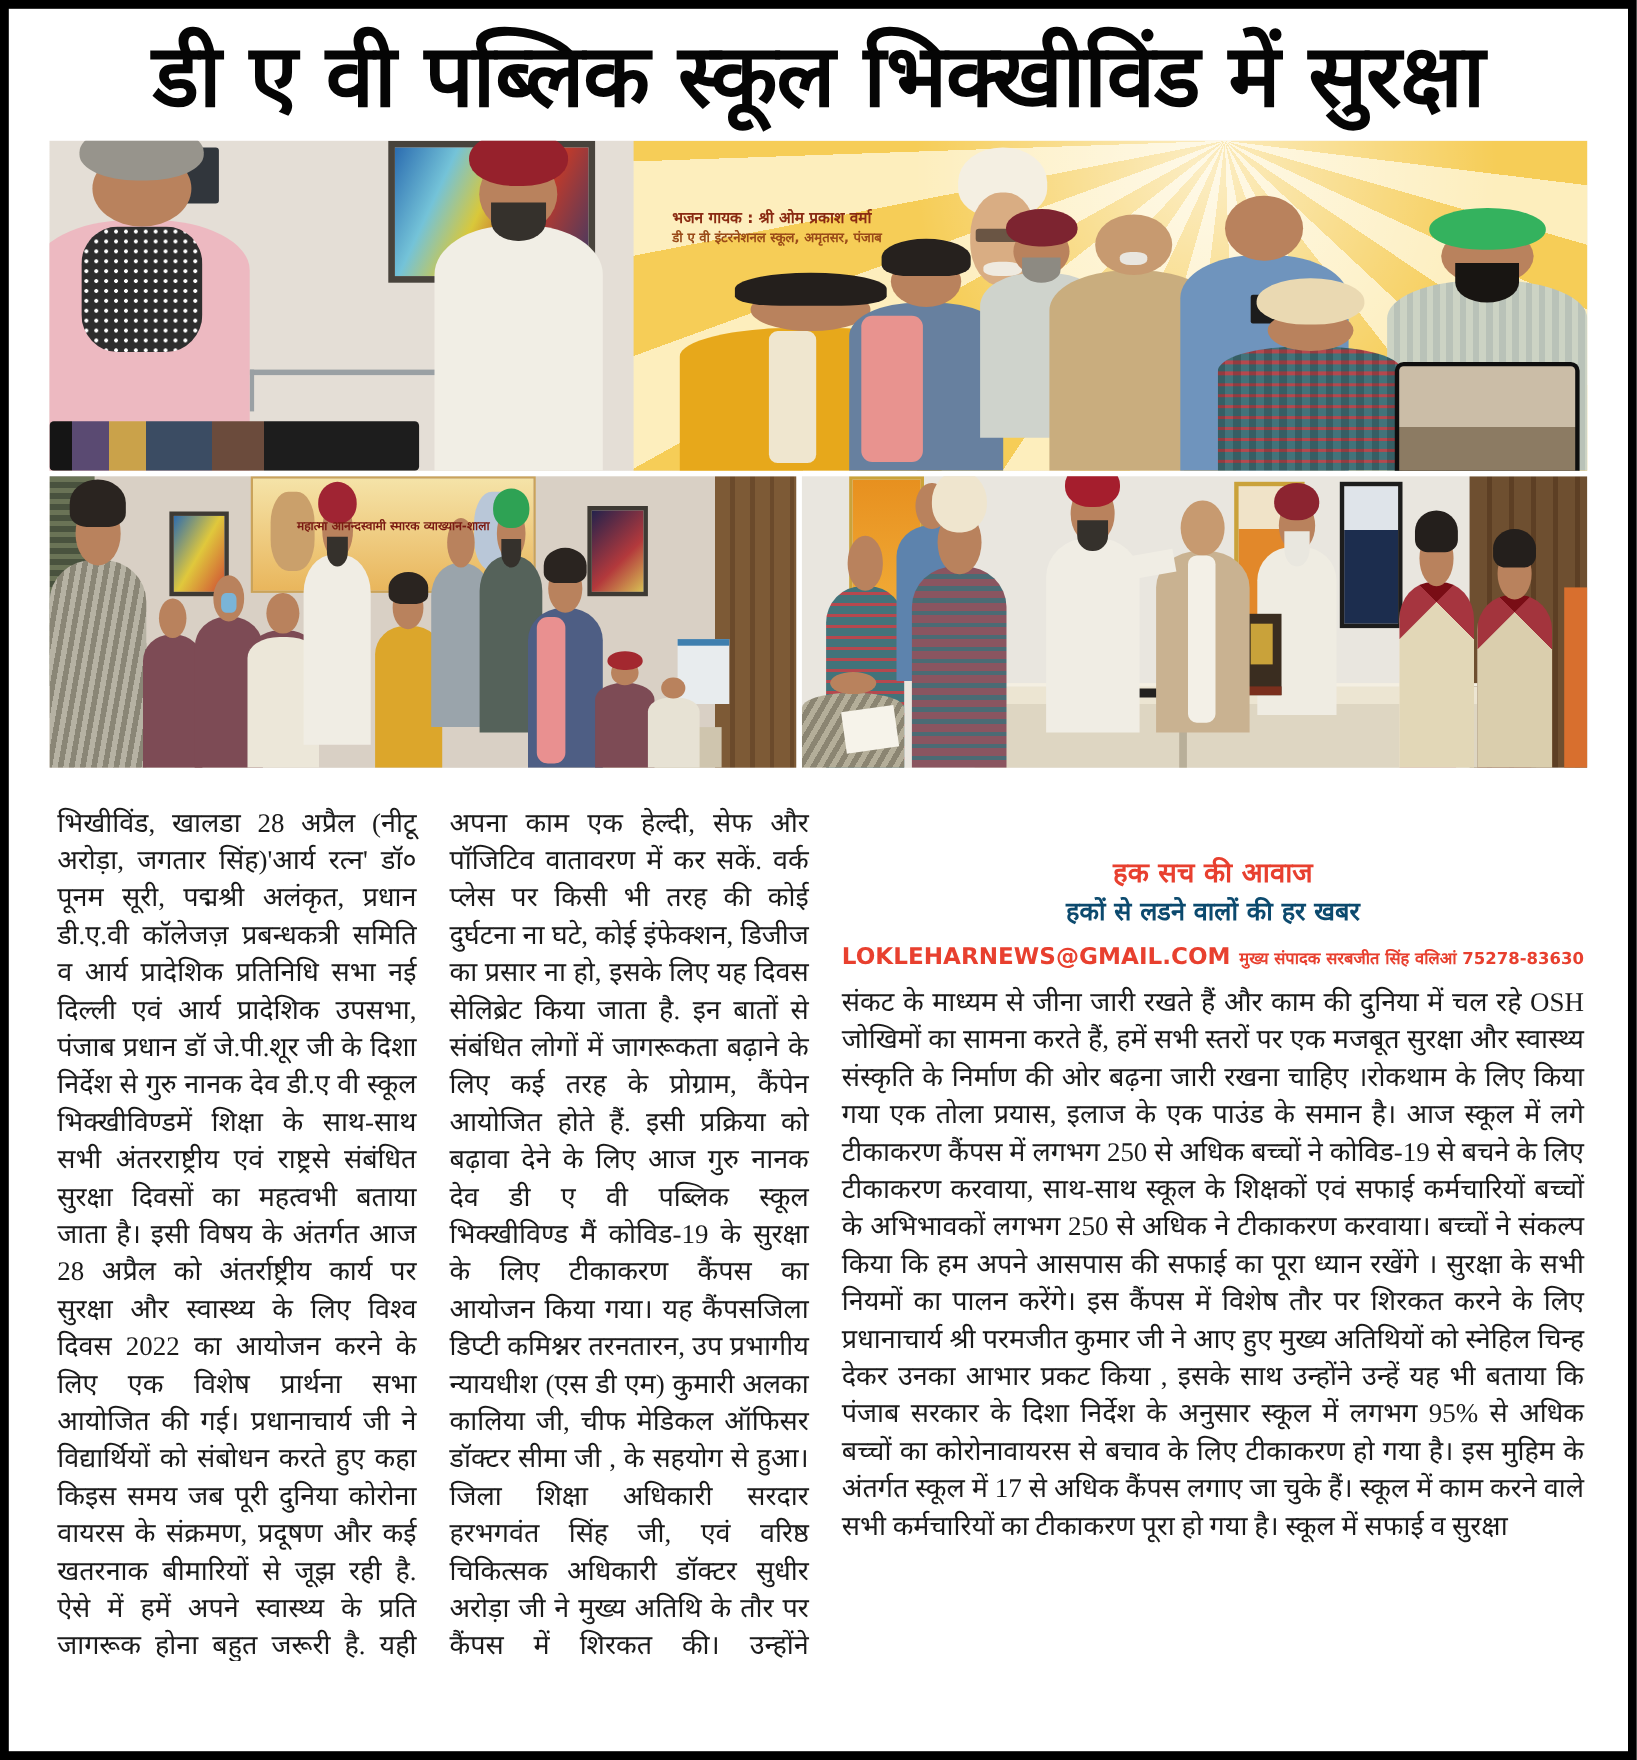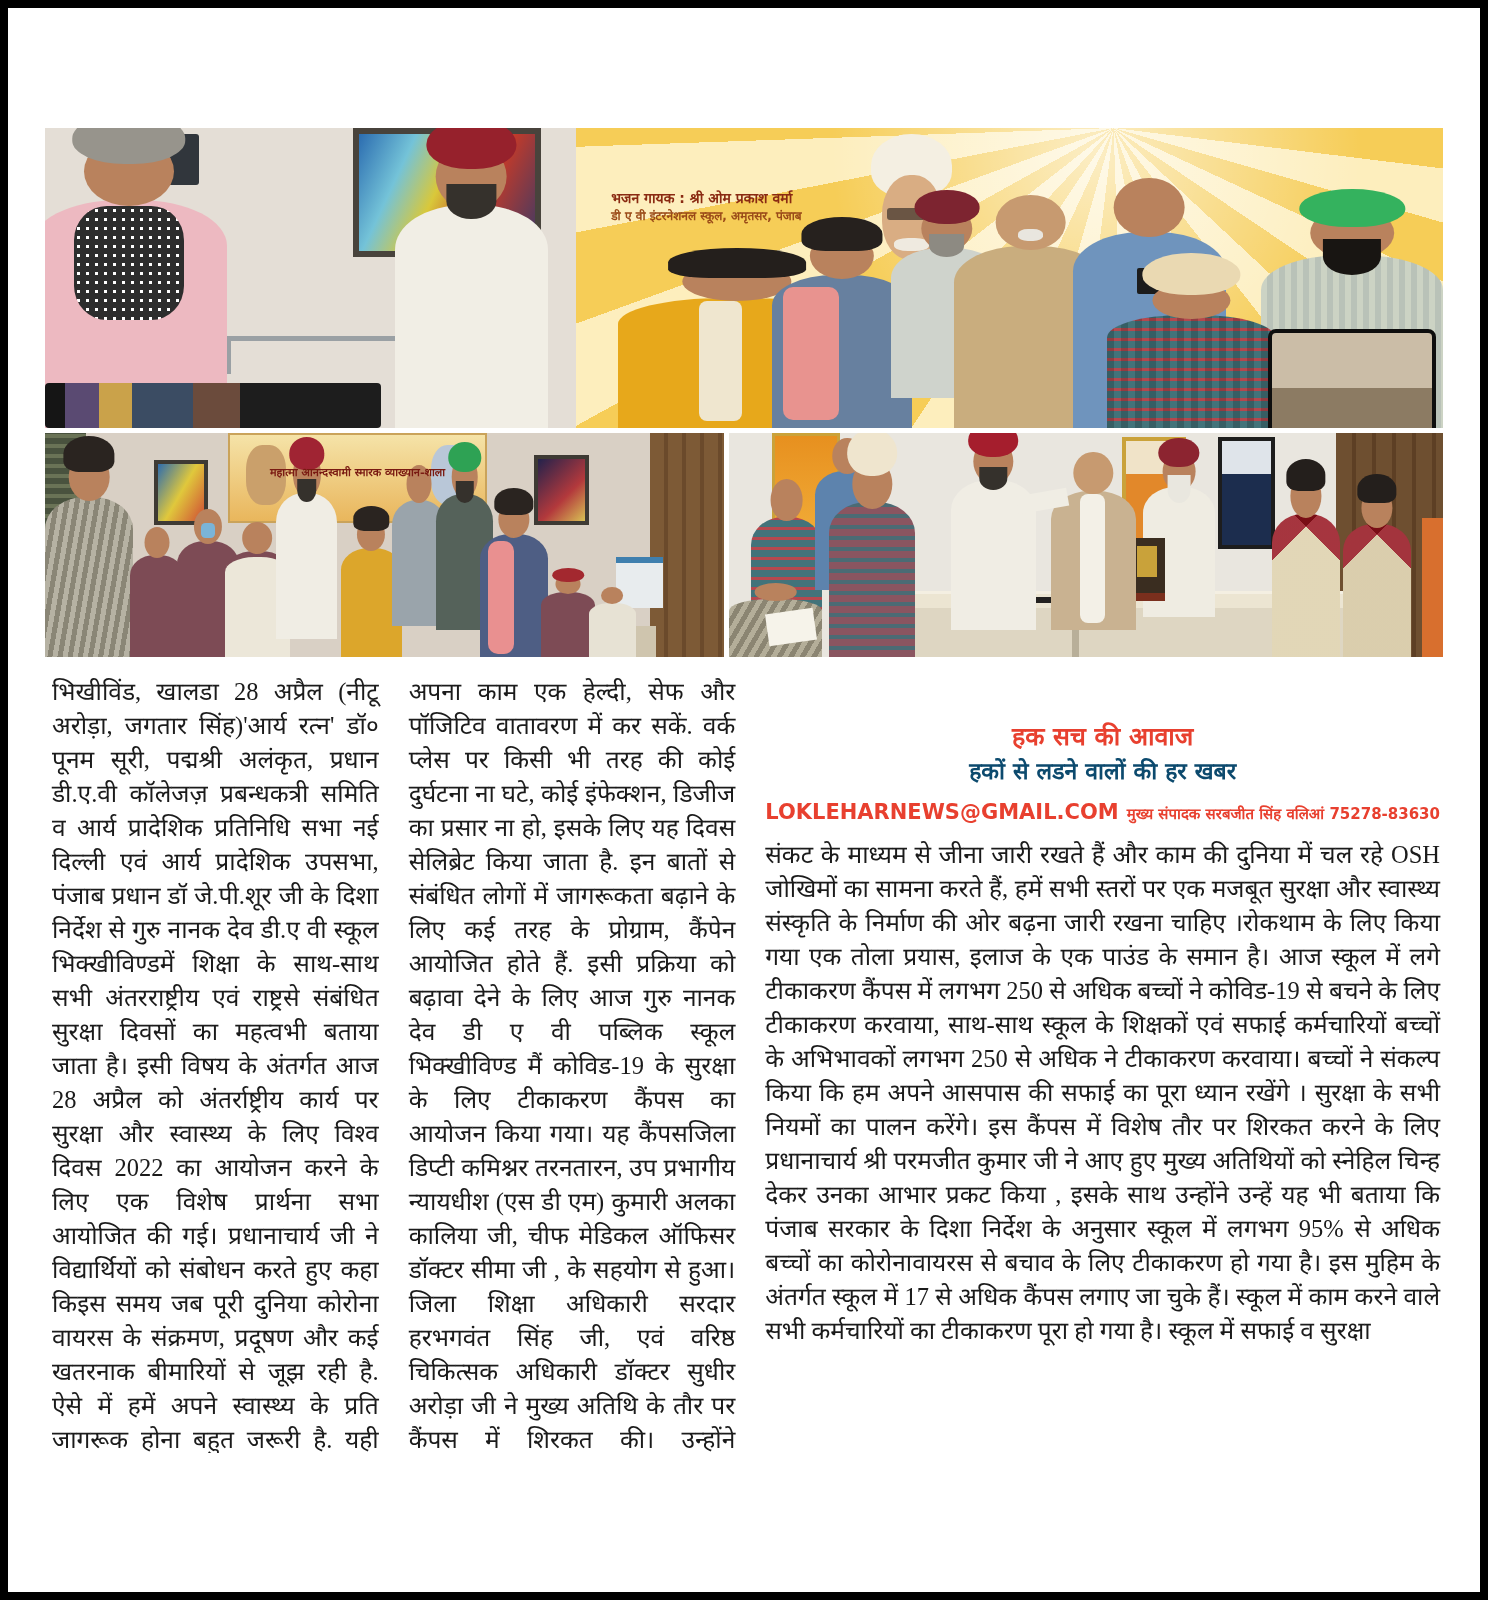--- a/index.html
+++ b/index.html
@@ -11,21 +11,21 @@
   
   .headline{
     margin:0;padding:12px 26px 4px;text-align:center;
     font-family:"DejaVu Sans","Liberation Sans",sans-serif;
     font-weight:900;font-size:79px;line-height:98px;color:#050505;
     letter-spacing:-1px;
   }
   
   .photo{position:relative;overflow:hidden;background:#cfc8bd;}
   .photo-top{margin:6px 37px 0;height:300px;}
-  .photo-row{margin:5px 37px 0;height:224px;display:flex;gap:5px;}
+  .photo-row{margin:5px 37px 16px;height:265px;display:flex;gap:5px;}
   .photo-a{width:48.6%;}
   .photo-b{flex:1;}
   .abs{position:absolute;}
   
   .pers{position:absolute;z-index:3;}
   .pers i{position:absolute;display:block;}
   .pers .bd{left:0;right:0;bottom:0;top:24%;border-radius:45% 45% 6px 6px / 20% 20% 0 0;}
   .pers .hd{top:3%;left:50%;transform:translateX(-50%);width:46%;height:23%;background:#b9825d;border-radius:50%;z-index:2;}
   .pers .tb{top:-5%;left:50%;transform:translateX(-50%);width:58%;height:17%;border-radius:50% 50% 46% 46%;z-index:3;}
   .pers .br{top:17%;left:50%;transform:translateX(-50%);width:32%;height:12%;background:#35312c;border-radius:0 0 50% 50%;z-index:3;}
@@ -54,21 +54,21 @@
   .mh-email{color:#e8402f;font-weight:900;font-size:21px;
     font-family:"DejaVu Sans","Liberation Sans",sans-serif;}
   .mh-editor{color:#e8402f;font-weight:bold;font-size:15px;white-space:nowrap;
     font-family:"DejaVu Sans","Liberation Sans",sans-serif;}
 </style>
 </head>
 <body>
 
 <div class="page">
 
-  <h1 class="headline"><br>
+  <h1 class="headline"><span>डी ए वी पब्लिक स्कूल भिक्खीविंड में सुरक्षा</span><br>
   </h1>
 
   <div class="photo photo-top" style="background:linear-gradient(90deg,#e4ded6 0%,#e4ded6 40%,#eee3c8 48%);">
 
     <div class="abs" style="left:38%;top:0;right:0;height:100%;
       background:repeating-conic-gradient(from 160deg at 62% 0%,#f6cd57 0 9deg,#fdeebd 9deg 18deg);"></div>
     <div class="abs" style="left:38%;top:0;right:0;height:100%;
       background:radial-gradient(circle at 60% 8%,rgba(255,255,255,.65),rgba(255,255,255,0) 45%);"></div>
 
     <div class="abs" style="left:4%;top:2%;width:7%;height:17%;background:#31363c;border-radius:3px;"></div>

